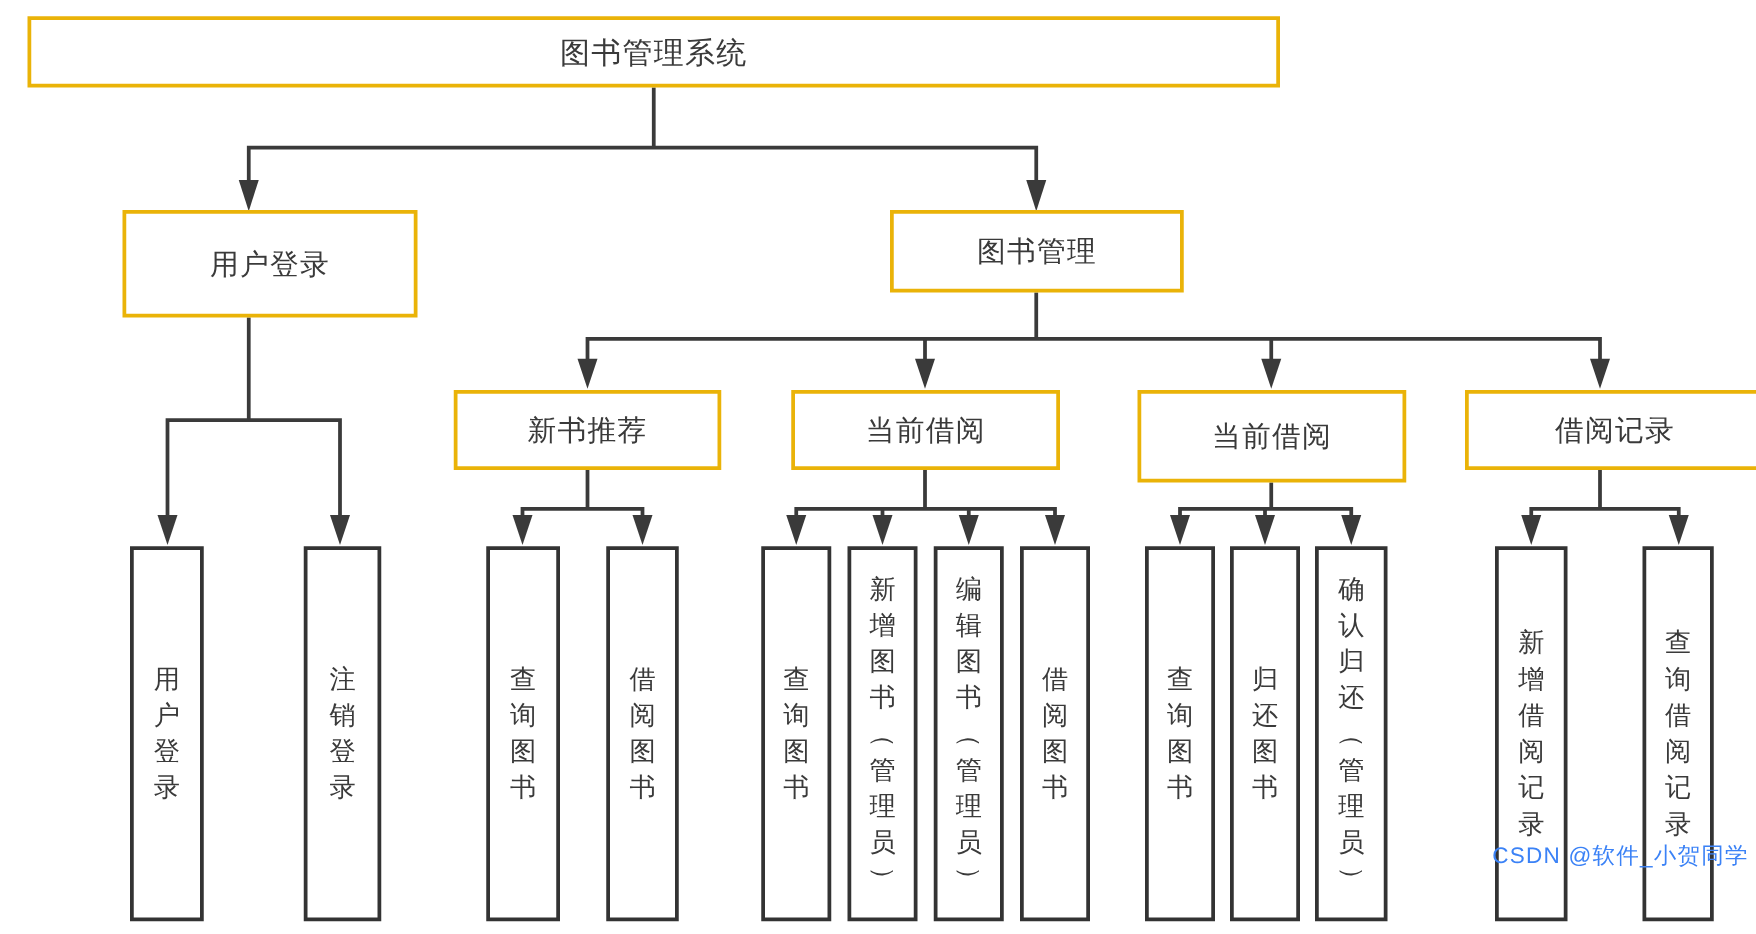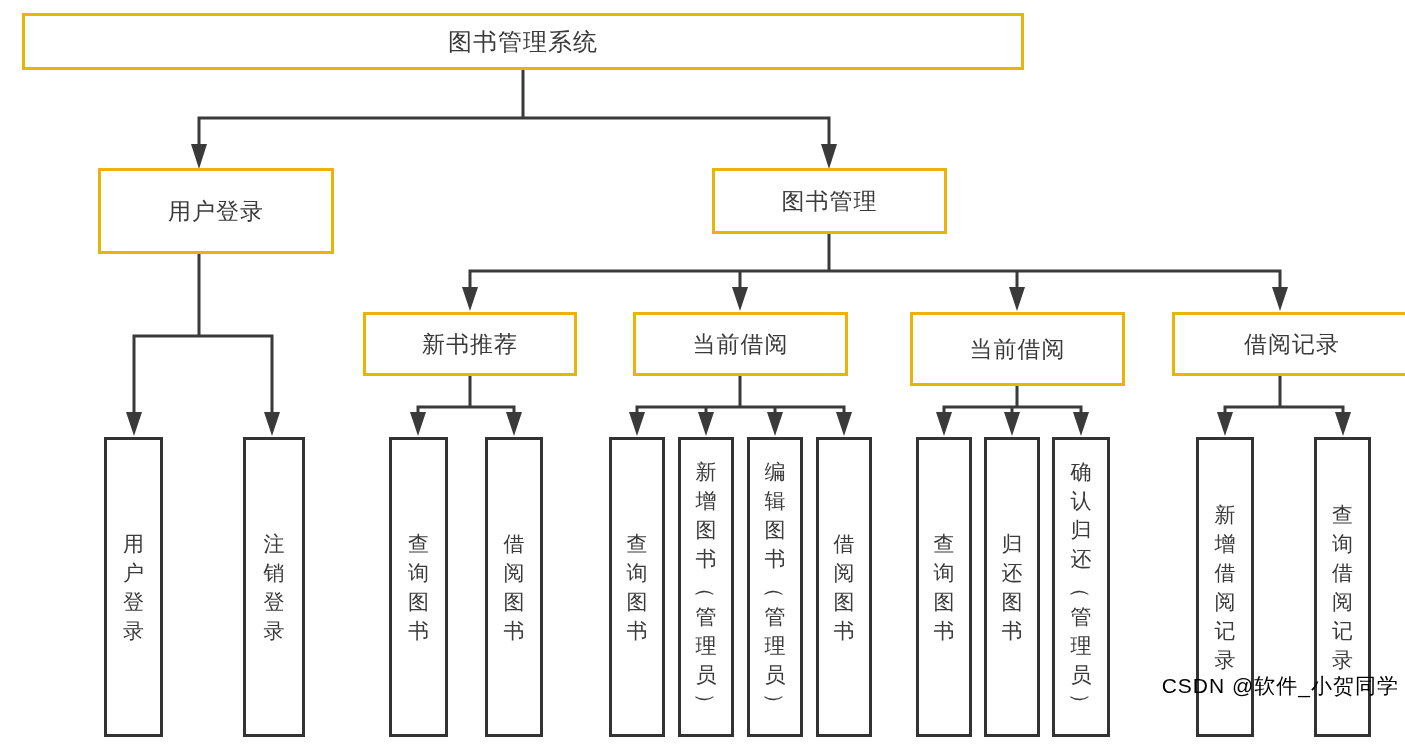--- a/index.html
+++ b/index.html
@@ -19,21 +19,21 @@
     border:3px solid #333333;top:437px;height:300px;z-index:2;
   }
   .vtext{
     display:flex;flex-direction:column;align-items:center;justify-content:center;
     height:100%;font-size:21px;
   }
   .vtext span{display:block;height:29px;line-height:29px;text-align:center;}
   .vtext span.vpar{transform:rotate(90deg);}
   .watermark{
     position:absolute;top:672px;right:6px;z-index:5;
-    font-size:21px;color:#000000;letter-spacing:1px;
+    font-size:18px;color:#3b82f6;letter-spacing:1px;
   }
 </style>
 </head>
 <body>
 
 <div class="canvas">
 
   <svg class="connectors" width="1405" height="747" aria-hidden="true">
 
     <path class="ln" d="M523,69 V118 M199,118 H829 M199,118 V146 M829,118 V146"></path>

